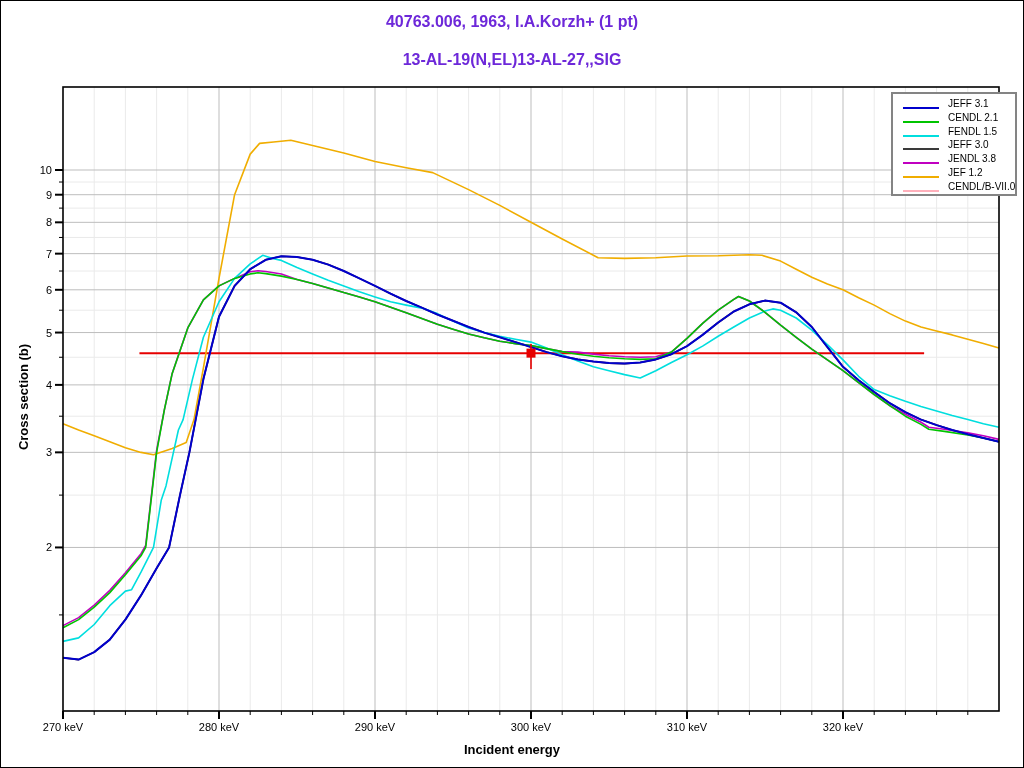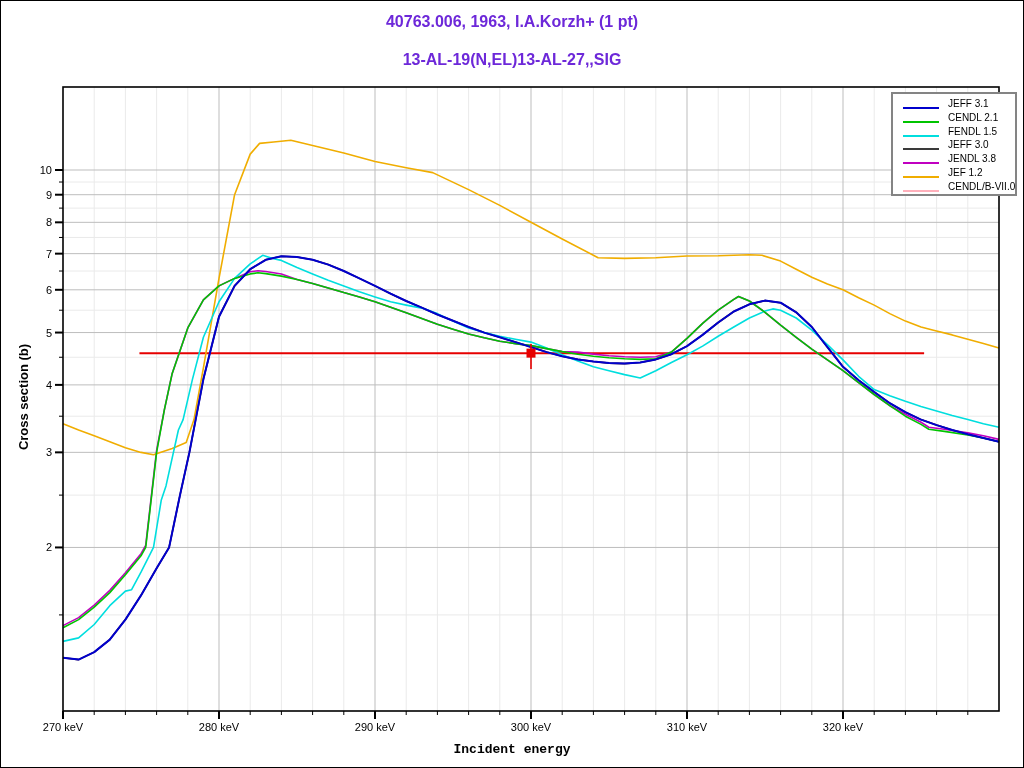--- a/index.html
+++ b/index.html
@@ -8,21 +8,21 @@
         font-family:"Liberation Sans",sans-serif;}
   .hdr{position:absolute;left:0;right:0;text-align:center;font-weight:bold;
        font-size:16px;color:#6d28d9;white-space:nowrap;}
   #hdr1{top:12px;}
   #hdr2{top:31px;}
   #hdr3{top:50px;}
   #plot-svg{position:absolute;left:0;top:0;}
   #ylabel{position:absolute;left:22px;top:396px;transform:translate(-50%,-50%) rotate(-90deg);
           font-weight:bold;font-size:13px;color:#000;white-space:nowrap;}
   #xlabel{position:absolute;left:0;right:0;top:741px;text-align:center;
-          font-weight:bold;font-size:13px;color:#000;font-family:Liberation Mono, monospace;}
+          font-weight:bold;font-size:13px;color:#000;}
   #legend{position:absolute;left:890px;top:91px;width:126px;height:104px;
           background:#fff;border:2px solid #848484;box-sizing:border-box;
           display:flex;flex-direction:column;justify-content:space-around;
           padding:2px 0;}
   .leg-row{display:flex;align-items:flex-end;height:13px;}
   .leg-swatch{display:inline-block;width:36px;height:2px;margin-left:10px;flex:0 0 36px;}
   .leg-label{font-size:10px;color:#000;margin-left:9px;white-space:nowrap;}
 </style>
 </head>
 <body>

